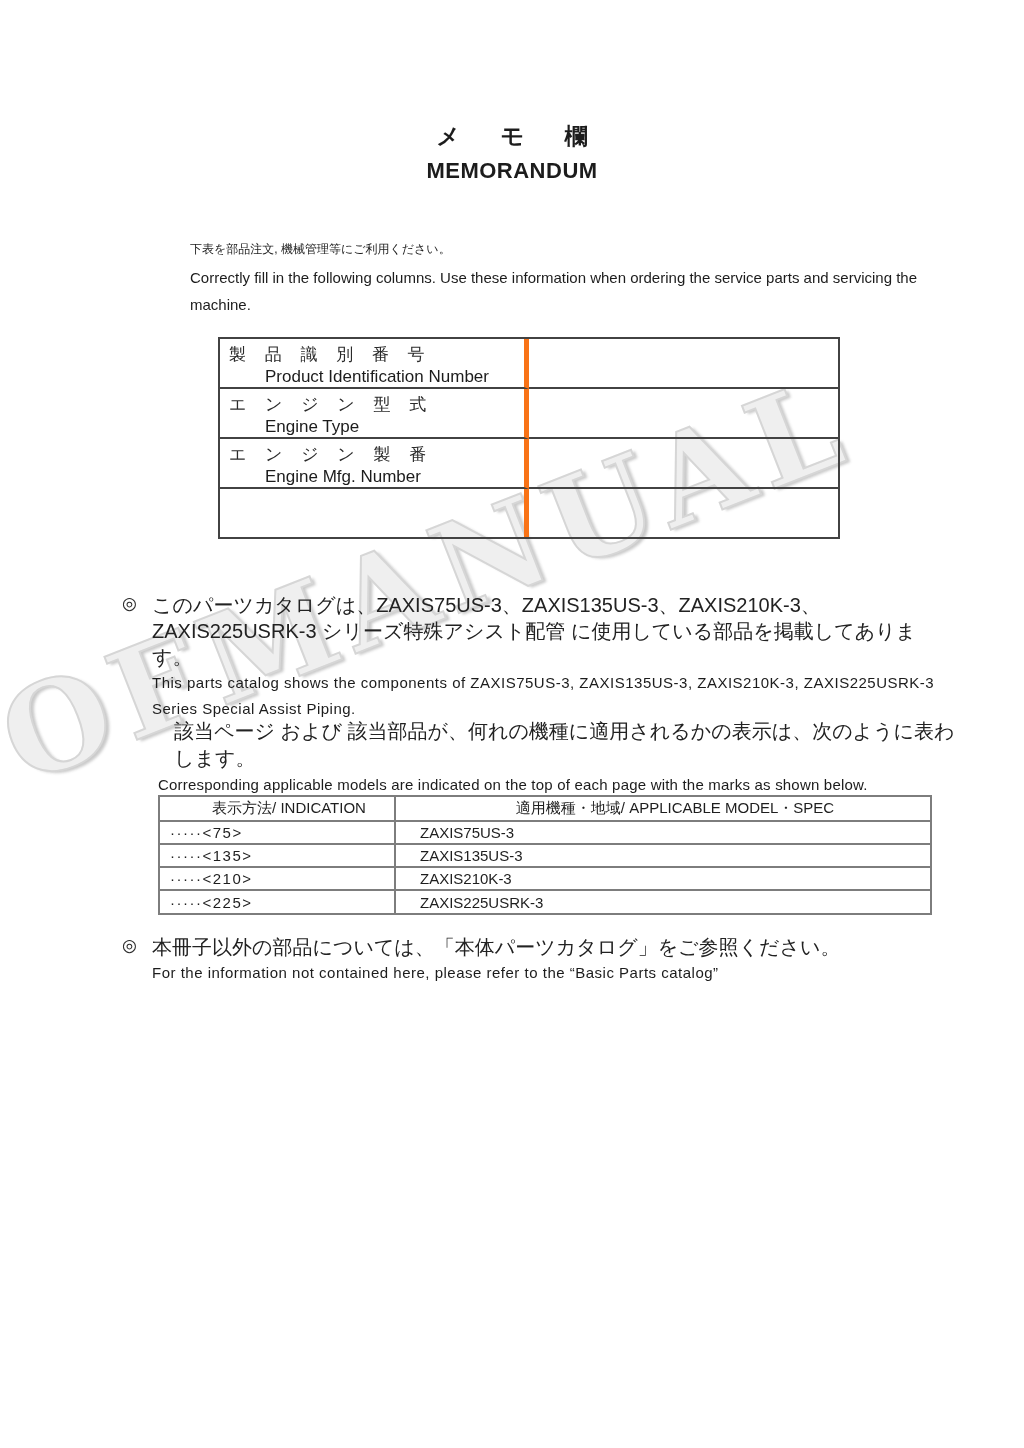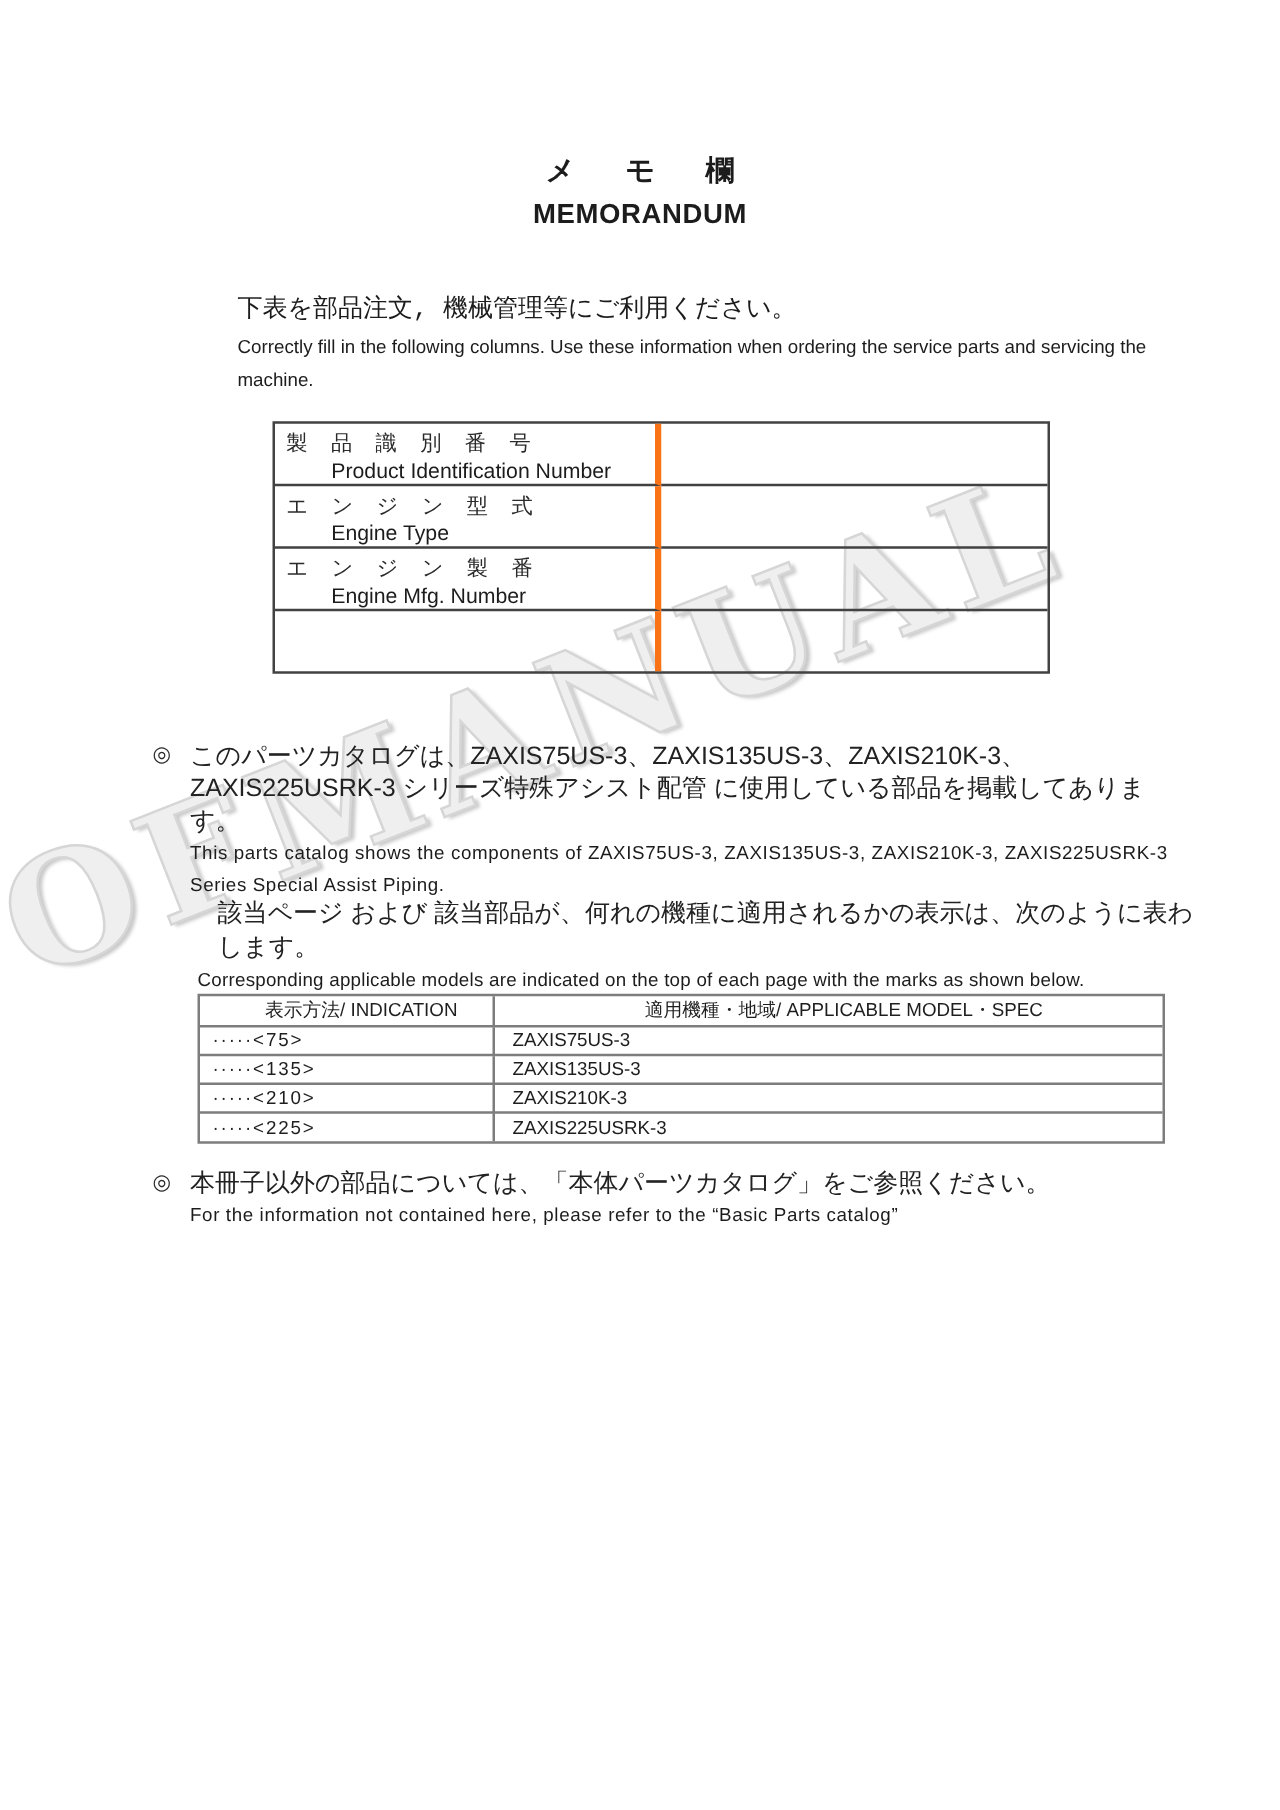--- a/index.html
+++ b/index.html
@@ -23,21 +23,21 @@
   .title-jp {
     top:121px; left:0; width:100%; text-align:center;
     font-size:23px; font-weight:bold; letter-spacing:17px; text-indent:17px;
   }
   .title-en {
     top:158px; left:0; width:100%; text-align:center;
     font-size:22px; font-weight:bold; letter-spacing:0.5px;
   }
   
   .intro { top:236px; left:190px; width:758px; }
-  .intro .jp { font-size:20px; line-height:26px; margin-bottom:3px;font-family:Liberation Mono, monospace; }
+  .intro .jp { font-size:12px; line-height:26px; margin-bottom:3px; }
   .intro .en { font-size:15px; line-height:26.5px; }
   
   .info-table {
     top:337px; left:218px; width:622px; height:202px; box-sizing:border-box;
     border:2px solid #424242; display:grid;
     grid-template-columns:309px 1fr; grid-template-rows:50px 50px 50px auto;
   }
   .info-table .cell { box-sizing:border-box; border-bottom:2px solid #424242; }
   .info-table .cell.last { border-bottom:none; }
   .info-table .cell.label { border-right:5px solid #f97316; padding:4px 6px 0 9px; }
@@ -62,21 +62,21 @@
     grid-template-rows:25px 23px 23px 23px 22px;
     font-size:15px;
   }
   .ind-table .cell {
     box-sizing:border-box; border-bottom:2px solid #7d7d7d;
     display:flex; align-items:center; color:#1e1e1e;
   }
   .ind-table .cell.c1 { border-right:2px solid #7d7d7d; }
   .ind-table .cell.head { justify-content:center;padding-left:24px; }
   .ind-table .cell.body-c1 { padding-left:10px; letter-spacing:1.5px; }
-  .ind-table .cell.body-c2 { padding-left:14px; }
+  .ind-table .cell.body-c2 { padding-left:24px; }
   .ind-table .cell.lastrow { border-bottom:none; }
 </style>
 </head>
 <body>
 
 <div class="page">
 
   <div class="watermark">OFMANUAL</div>
 
   <div class="layer title-jp">メ モ 欄</div>

